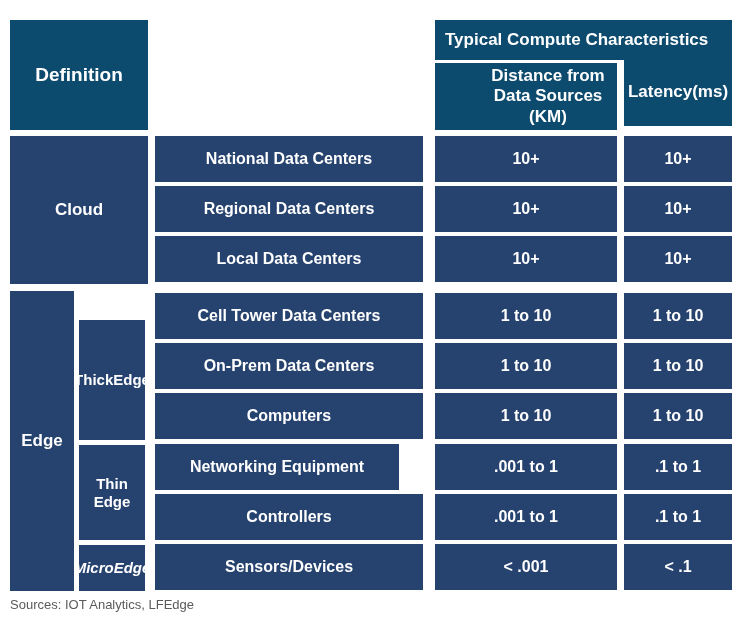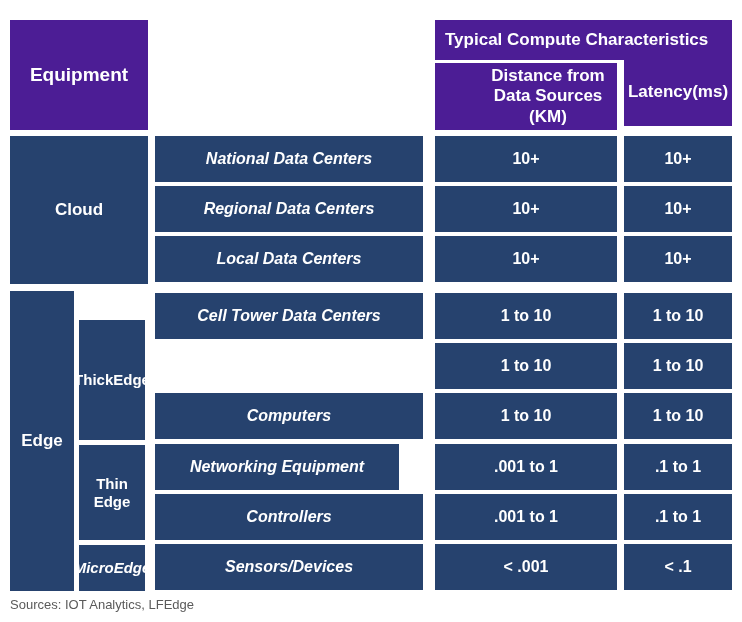--- a/index.html
+++ b/index.html
@@ -22,21 +22,21 @@
   .cell {
     position: absolute;
     box-sizing: border-box;
     display: flex;
     align-items: center;
     justify-content: center;
     text-align: center;
     line-height: 1.18;
   }
   .hdr-dark {
-    background: #4c1d95;
+    background: #0c4a6e;
     color: #ffffff;
     font-weight: bold;
   }
   .blue {
     background: #26426e;
     color: #ffffff;
     font-weight: bold;
   }
   .hdr-big {
     font-size: 19px;
@@ -44,21 +44,20 @@
   .hdr-sub {
     font-size: 17px;
   }
   .hdr-group {
     font-size: 17px;
     justify-content: flex-start;
     padding-left: 10px;
   }
   .row-label {
     font-size: 16px;
-    font-style: italic;
   }
   .row-val {
     font-size: 16px;
     font-weight: bold;
   }
   .edge-label {
     font-size: 17px;
   }
   .sub-edge {
     font-size: 15px;
@@ -71,21 +70,21 @@
     color: #5a5a5a;
     font-family: "Liberation Sans", sans-serif;
     font-weight: normal;
   }
 </style>
 </head>
 <body>
 
 <div id="page">
 
-  <div class="cell hdr-dark hdr-big" style="left:10px; top:20px; width:138px; height:110px;">Equipment</div>
+  <div class="cell hdr-dark hdr-big" style="left:10px; top:20px; width:138px; height:110px;">Definition</div>
 
 
   <div class="cell hdr-dark hdr-group" style="left:435px; top:20px; width:297px; height:40px;">Typical Compute Characteristics</div>
 
   <div class="cell hdr-dark hdr-sub" style="left:435px; top:63px; width:182px; height:67px; flex-direction:column;padding-left:44px;">
     <span>Distance from</span>
     <span>Data Sources (KM)</span>
   </div>
 
   <div class="cell hdr-dark hdr-sub" style="left:624px; top:59px; width:108px; height:67px; flex-direction:row;">
@@ -121,20 +120,21 @@
   <div class="cell blue row-val" style="left:624px; top:186px; width:108px; height:46px;">10+</div>
 
   <div class="cell blue row-label" style="left:155px; top:236px; width:268px; height:46px;">Local Data Centers</div>
   <div class="cell blue row-val" style="left:435px; top:236px; width:182px; height:46px;">10+</div>
   <div class="cell blue row-val" style="left:624px; top:236px; width:108px; height:46px;">10+</div>
 
   <div class="cell blue row-label" style="left:155px; top:293px; width:268px; height:46px;">Cell Tower Data Centers</div>
   <div class="cell blue row-val" style="left:435px; top:293px; width:182px; height:46px;">1 to 10</div>
   <div class="cell blue row-val" style="left:624px; top:293px; width:108px; height:46px;">1 to 10</div>
 
+  <div class="cell blue row-label" style="left:155px; top:343px; width:268px; height:46px;">On-Prem Data Centers</div>
   <div class="cell blue row-val" style="left:435px; top:343px; width:182px; height:46px;">1 to 10</div>
   <div class="cell blue row-val" style="left:624px; top:343px; width:108px; height:46px;">1 to 10</div>
 
   <div class="cell blue row-label" style="left:155px; top:393px; width:268px; height:46px;">Computers</div>
   <div class="cell blue row-val" style="left:435px; top:393px; width:182px; height:46px;">1 to 10</div>
   <div class="cell blue row-val" style="left:624px; top:393px; width:108px; height:46px;">1 to 10</div>
 
   <div class="cell blue row-label" style="left:155px; top:444px; width:244px; height:46px;">Networking Equipment</div>
   <div class="cell blue row-val" style="left:435px; top:444px; width:182px; height:46px;">.001 to 1</div>
   <div class="cell blue row-val" style="left:624px; top:444px; width:108px; height:46px;">.1 to 1</div>

